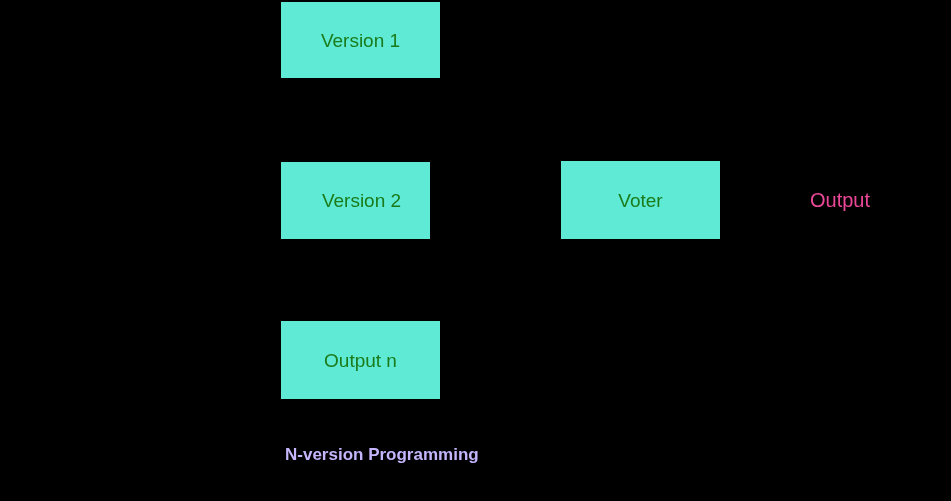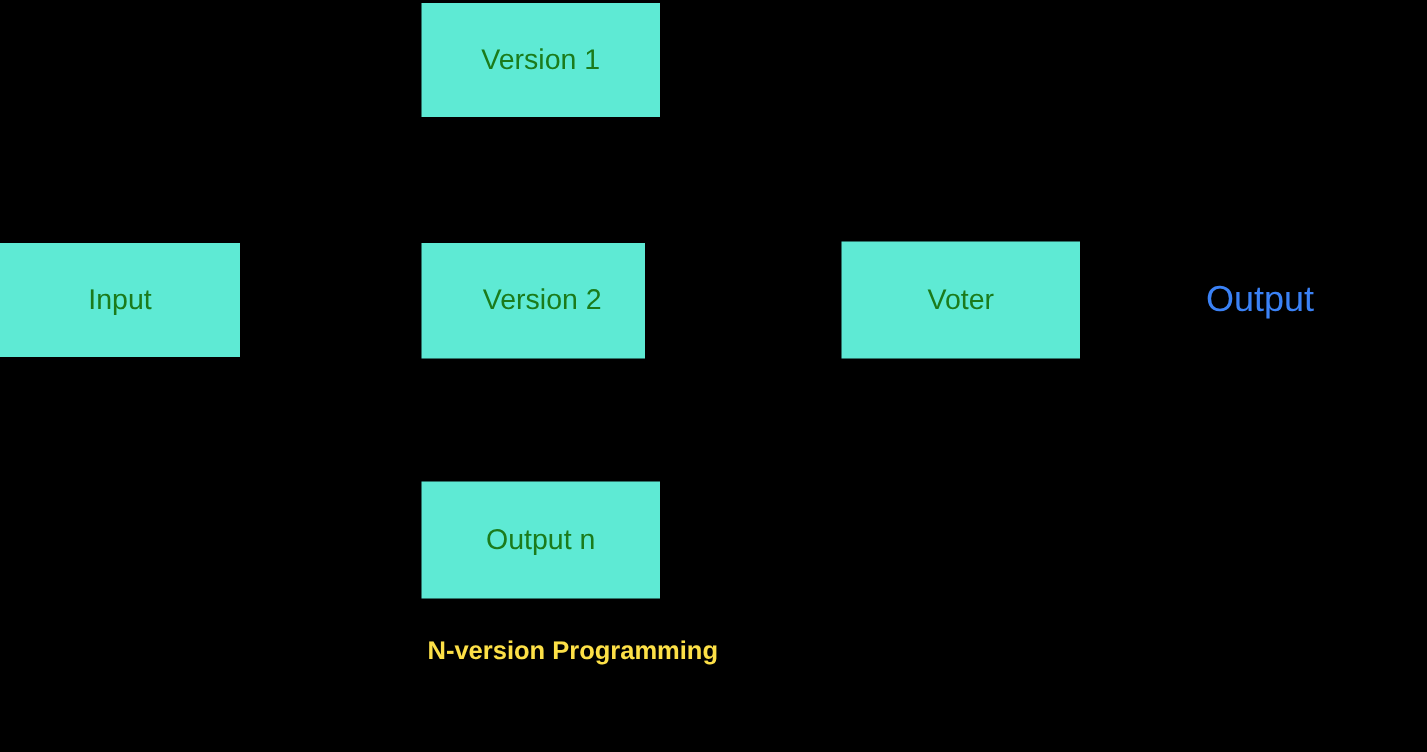--- a/index.html
+++ b/index.html
@@ -29,43 +29,40 @@
   .box-version1 { left: 281px; top: 2px;   width: 159px; height: 76px; }
   .box-version2 { left: 281px; top: 162px; width: 137px; height: 77px; padding-left: 12px; }
   .box-versionn { left: 281px; top: 321px; width: 159px; height: 78px; }
   .box-voter    { left: 561px; top: 161px; width: 159px; height: 78px; }
   .output-label {
     position: absolute;
     left: 790px;
     top: 189px;
     width: 100px;
     text-align: center;
-    color: #3b82f6;
-    font-size: 24px;
+    color: #ec4899;
+    font-size: 20px;
     line-height: 22px;
   }
   .caption {
     position: absolute;
     left: 285px;
-    top: 424px;
-    color: #fde047;
+    top: 445px;
+    color: #c4b5fd;
     font-size: 17px;
     font-weight: bold;
     line-height: 20px;
     white-space: nowrap;
   }
 </style>
 </head>
 <body>
 
 <div class="stage">
 
-  <div class="box box-input">
-    <span>Input</span>
-  </div>
 
   <div class="box box-version1">
     <span>Version 1</span>
   </div>
 
   <div class="box box-version2">
     <span>Version 2</span>
   </div>
 
   <div class="box box-versionn">

